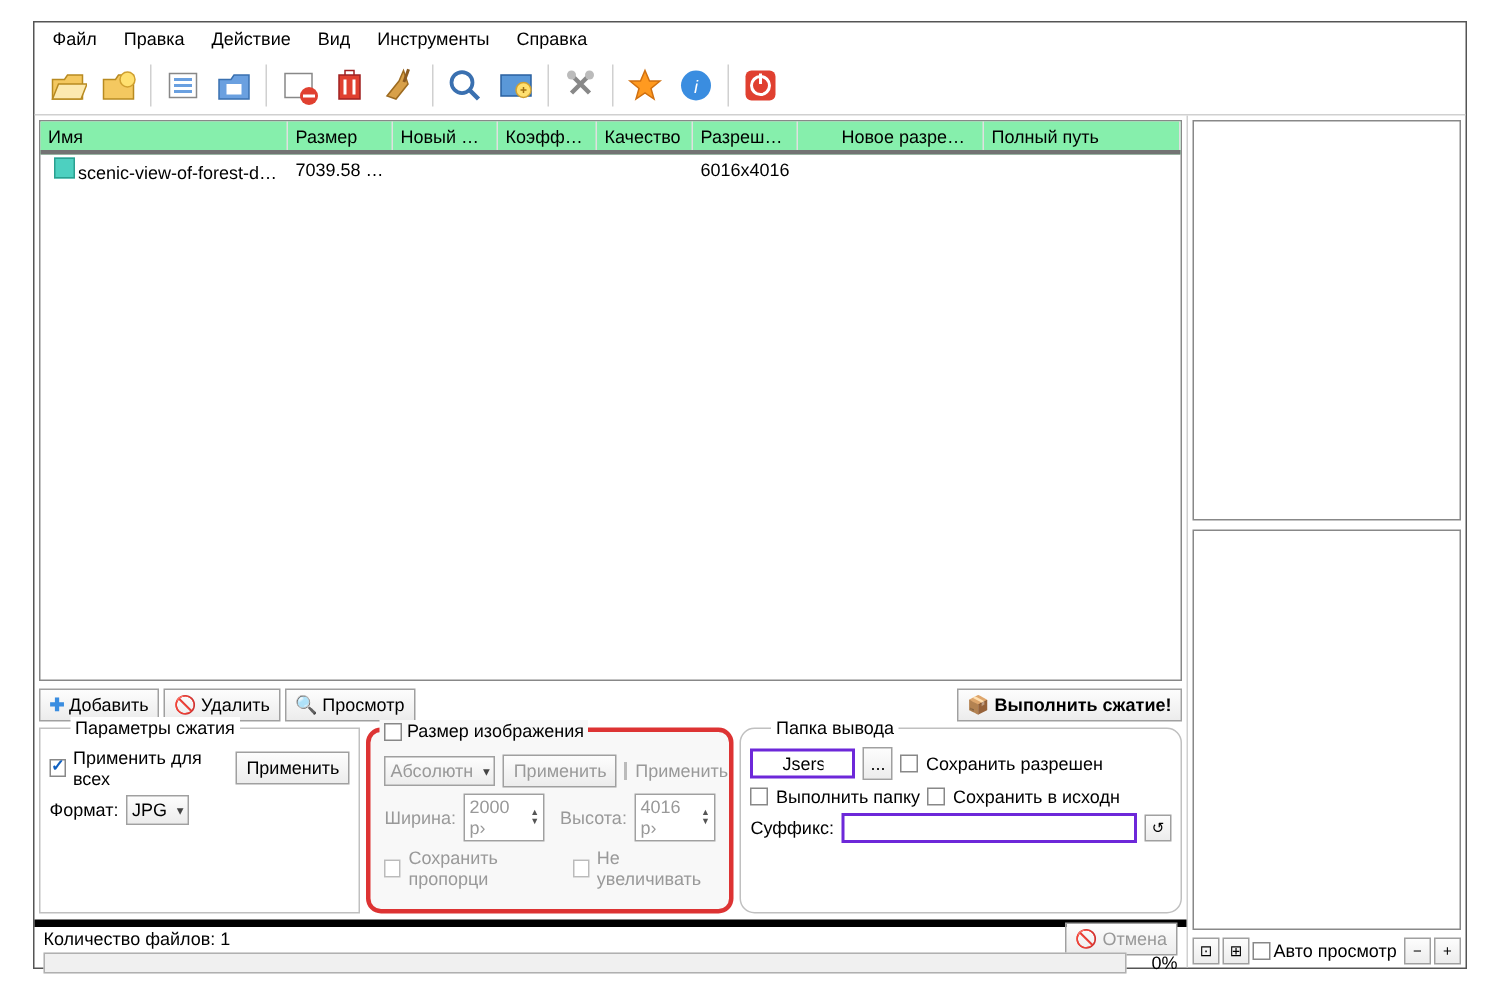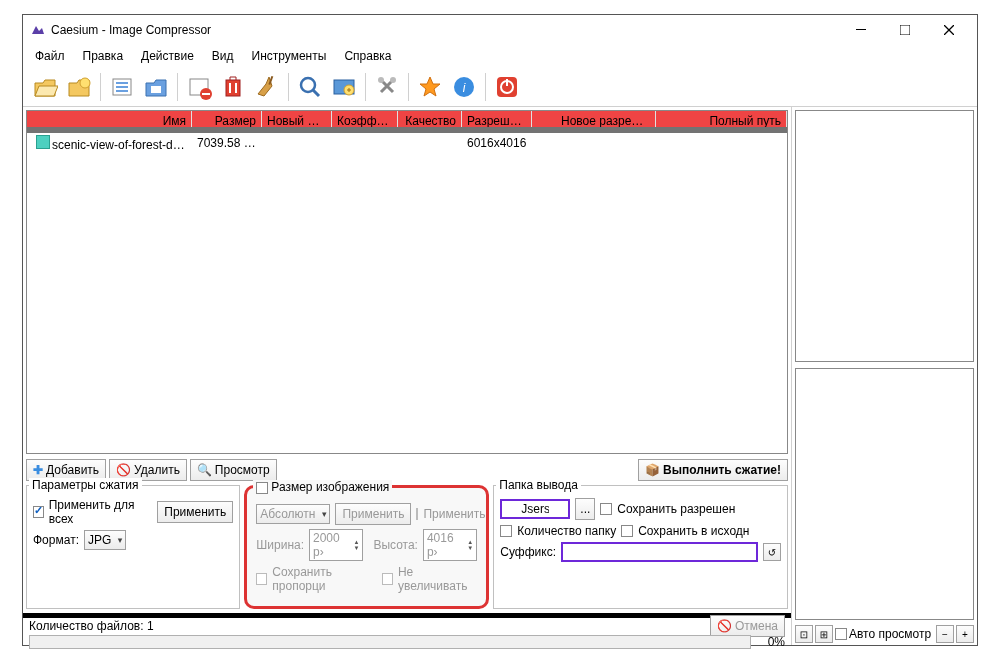--- a/index.html
+++ b/index.html
@@ -17,21 +17,21 @@
 
 .toolbar { height: 40px; display: flex; align-items: center; padding: 2px 6px; gap: 2px; border-bottom: 1px solid #d0d0d0; }
 .toolbar .tbtn { width: 32px; height: 32px; display: flex; align-items: center; justify-content: center; border: 1px solid transparent; }
 .toolbar .sep { width: 1px; height: 28px; background: #d0d0d0; margin: 0 3px; }
 
 .main { flex: 1; display: flex; min-height: 0; }
 .leftcol { flex: 1; display: flex; flex-direction: column; border-right: 1px solid #d0d0d0; min-width: 0; }
 .rightcol { width: 185px; display: flex; flex-direction: column; }
 
 .listpane { flex: 1; border: 1px solid #888; margin: 3px; display: flex; flex-direction: column; min-height: 0; }
-.listhead { display: flex; background: #ef4444; border-bottom: 6px solid #737373; height: 22px; text-align: right; }
+.listhead { display: flex; background: #86efac; border-bottom: 3px solid #737373; height: 22px; }
 .listhead .col { padding: 3px 5px; border-right: 1px solid #e0e0e0; overflow: hidden; white-space: nowrap; text-overflow: ellipsis; }
 .listbody { flex: 1; overflow: auto; }
 .listrow { display: flex; height: 20px; align-items: center; }
 .listrow .cell { padding: 2px 5px; overflow: hidden; white-space: nowrap; text-overflow: ellipsis; }
 .listrow .thumb { width: 14px; height: 14px; background: #4dd0c0; border: 1px solid #2aa090; margin-left: 4px; margin-right:2px; display:inline-block; }
 
 .col-name { width: 165px; }
 .col-size { width: 70px; }
 .col-newsize { width: 70px; }
 .col-ratio { width: 66px; }
@@ -40,27 +40,27 @@
 .col-newres { width: 100px; margin-left: 24px; }
 .col-path { flex: 1; }
 
 .listactions { display: flex; padding: 2px 3px; gap: 3px; }
 .btn { border: 1px solid #a0a0a0; background: linear-gradient(#fdfdfd,#ececec); padding: 2px 6px; display: inline-flex; align-items: center; gap: 3px; height: 22px; }
 .btn.primary { font-weight: bold; }
 .spacer { flex: 1; }
 
 .panels { display: flex; padding: 2px 3px 4px; gap: 4px; }
 .panel { border: 1px solid #c0c0c0; }
-.panel .panel-title { position: relative; top: -8px; left: 2px; background: #fff; padding: 0 3px; display: inline-block; }
+.panel .panel-title { position: relative; top: -8px; left: 20px; background: #fff; padding: 0 3px; display: inline-block; }
 .panel-body { padding: 0 6px 6px; margin-top: -6px; }
 
 .panel-compress { width: 225px; }
 .panel-resize { width: 245px; border: 3px solid #d33; border-radius: 10px; padding:3px; background:#f8f8f8; }
 .panel-resize .panel-title { top:-11px; left:3px; background:#f8f8f8;}
-.panel-output { flex: 1; }
+.panel-output { flex: 1; border-radius: 10px; }
 
 .row { display: flex; align-items: center; gap: 5px; margin: 4px 0; }
 .slider { flex: 1; height: 4px; background: #c9d8e8; border-radius: 2px; position: relative; }
 .slider .thumb { position: absolute; top: -6px; width: 12px; height: 16px; background: #3a8de0; border-radius: 2px; }
 .spin { border: 1px solid #a0a0a0; padding: 1px 3px; width: 46px; display: inline-flex; align-items: center; background:#fff; }
 .spin .v { flex: 1; }
 .spin .arrows { display: flex; flex-direction: column; font-size: 6px; line-height: 6px; color:#555; }
 .chk { width: 12px; height: 12px; border: 1px solid #888; display: inline-block; background:#fff; position:relative; }
 .chk.checked::after { content:"✓"; position:absolute; top:-3px; left:0; font-size:11px; color:#1060c0; font-weight:bold; }
 select.sel, .sel { border: 1px solid #a0a0a0; padding: 1px 14px 1px 3px; background: linear-gradient(#fdfdfd,#ececec); height: 20px; position:relative; display:inline-flex; align-items:center; }
@@ -81,43 +81,20 @@
 
 .blur { filter: blur(3px); color:#888;}
 
 svg { display:block; }
 </style>
 </head>
 <body>
 
 <div class="window">
 
-  <div class="titlebar">
-    <span class="app-icon">
-      <svg width="16" height="16">
-          <path d="M3 12 L7 4 L10 9 L13 6 L15 12 Z" fill="#5b3fa8"></path>
-        </svg>
-    </span>
-    <span class="title">Caesium - Image Compressor</span>
-    <div class="win-btn">
-        <svg width="10" height="10">
-          <rect y="4" width="10" height="1" fill="#000"></rect>
-        </svg>
-      </div>
-    <div class="win-btn">
-        <svg width="10" height="10">
-          <rect x="0" y="0" width="10" height="10" fill="none" stroke="#000"></rect>
-        </svg>
-      </div>
-    <div class="win-btn">
-        <svg width="10" height="10">
-          <path d="M0 0 L10 10 M10 0 L0 10" stroke="#000" stroke-width="1.3"></path>
-        </svg>
-      </div>
-  </div>
 
   <div class="menubar">
     <span class="menu-item">Файл</span>
     <span class="menu-item">Правка</span>
     <span class="menu-item">Действие</span>
     <span class="menu-item">Вид</span>
     <span class="menu-item">Инструменты</span>
     <span class="menu-item">Справка</span>
   </div>
 
@@ -319,21 +296,21 @@
           <span class="panel-title">Папка вывода</span>
           <div class="panel-body">
             <div class="row">
               <input class="txt" style="width: 70px;" value="Jsers/Public">
               <div class="btn" style="padding:2px 4px">...</div>
               <span class="chk"></span>
               <span>Сохранить разрешен</span>
             </div>
             <div class="row">
               <span class="chk"></span>
-              <span>Количество папку</span>
+              <span>Выполнить папку</span>
               <span class="chk"></span>
               <span>Сохранить в исходн</span>
             </div>
             <div class="row">
               <span>Суффикс:</span>
               <input class="txt" style="flex: 1 1 0%;" value="">
               <div class="sqbtn">↺</div>
             </div>
           </div>
         </div>

